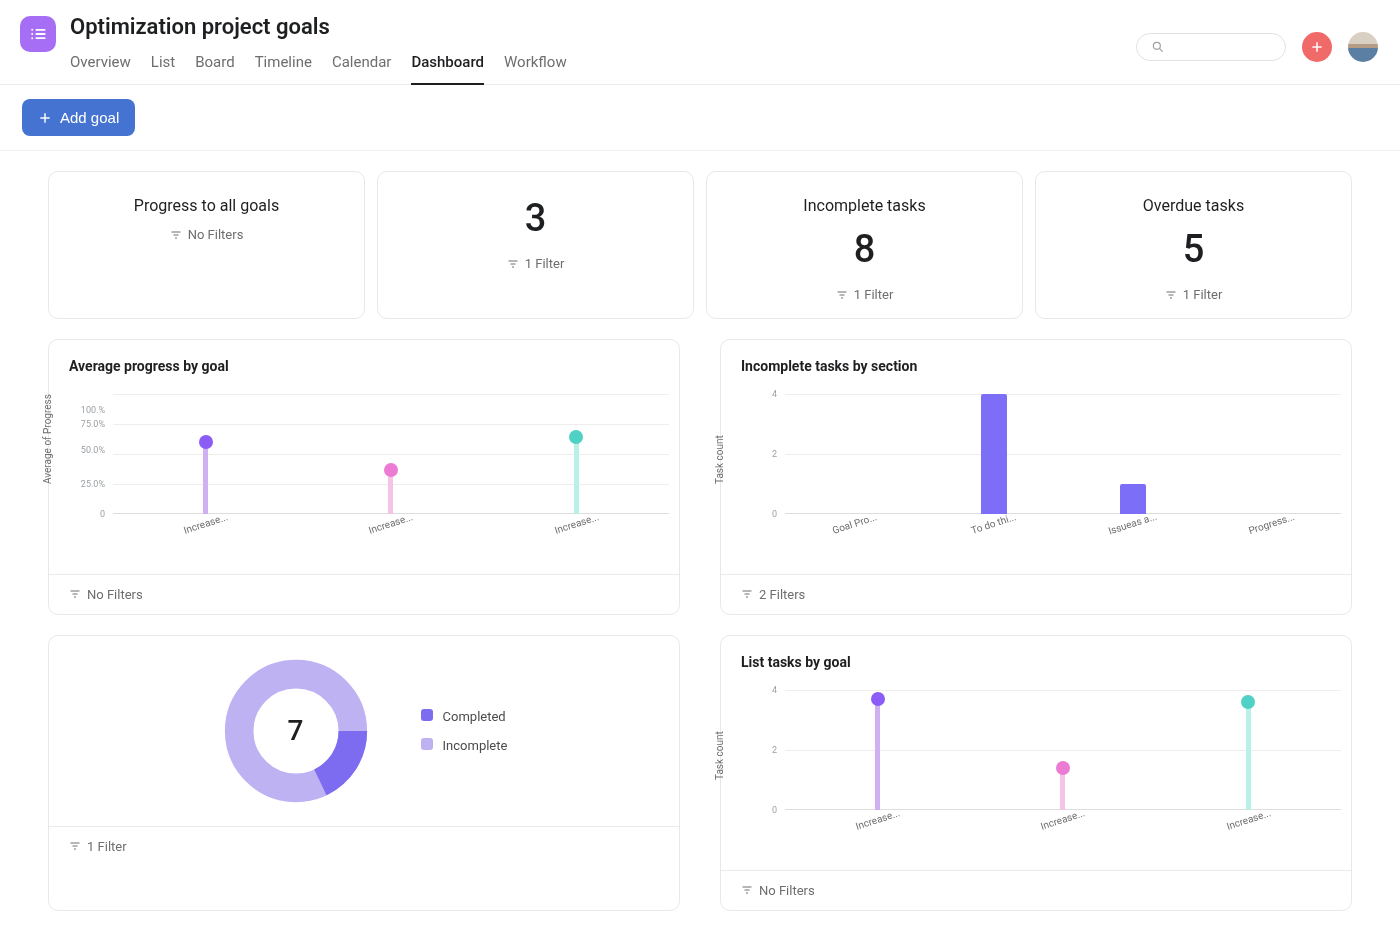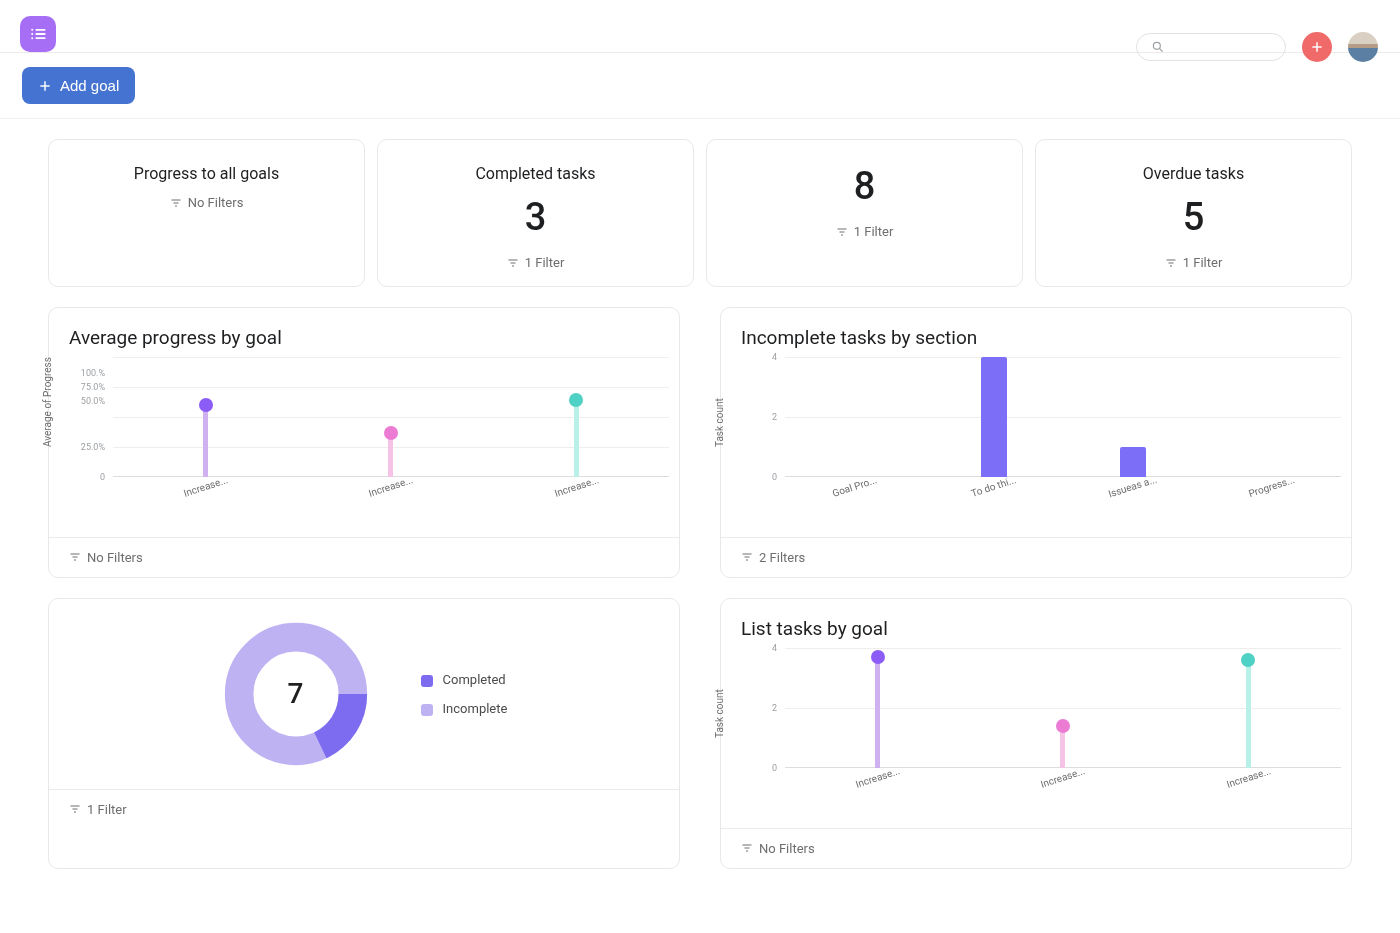--- a/index.html
+++ b/index.html
@@ -139,23 +139,23 @@
   .filter-line svg { width: 12px; height: 12px; }
 
   .charts-row {
     display: grid;
     grid-template-columns: 1fr 1fr;
     gap: 40px;
     margin-bottom: 20px;
   }
   .chart-card { padding: 0; }
   .chart-card-header {
-    padding: 18px 20px 8px 20px;
-    font-size: 19px;
-    font-weight: 400;
+    padding: 18px 20px 20px 20px;
+    font-size: 14px;
+    font-weight: 700;
   }
   .chart-body {
     padding: 4px 20px 10px 20px;
     position: relative;
     height: 180px;
   }
   .chart-footer {
     border-top: 1px solid #edeae9;
     padding: 12px 20px;
     display: flex;
@@ -265,38 +265,50 @@
   .donut-center {
     position: absolute;
     inset: 0;
     display: flex;
     align-items: center;
     justify-content: center;
     font-size: 28px;
     font-weight: 500;
   }
   .legend { display: flex; flex-direction: column; gap: 14px; }
-  .legend-item { display: flex; align-items: flex-end; gap: 10px; font-size: 13px; color: #4b4c4d; }
+  .legend-item { display: flex; align-items: flex-start; gap: 10px; font-size: 13px; color: #4b4c4d; }
   .legend-swatch { width: 12px; height: 12px; border-radius: 3px; }
 
 </style>
 </head>
 <body>
 
 <div class="topbar">
   <div class="project-icon">
     <svg viewBox="0 0 24 24" fill="none" stroke="#fff" stroke-width="2.2" stroke-linecap="round">
       <circle cx="5" cy="7" r="1.2" fill="#fff" stroke="none"></circle>
       <line x1="10" y1="7" x2="20" y2="7"></line>
       <circle cx="5" cy="12" r="1.2" fill="#fff" stroke="none"></circle>
       <line x1="10" y1="12" x2="20" y2="12"></line>
       <circle cx="5" cy="17" r="1.2" fill="#fff" stroke="none"></circle>
       <line x1="10" y1="17" x2="20" y2="17"></line>
     </svg>
   </div>
+  <div class="project-header">
+    <div class="project-title">Optimization project goals</div>
+    <div class="tabs">
+      <div class="tab">Overview</div>
+      <div class="tab">List</div>
+      <div class="tab">Board</div>
+      <div class="tab">Timeline</div>
+      <div class="tab">Calendar</div>
+      <div class="tab active">Dashboard</div>
+      <div class="tab">Workflow</div>
+    </div>
+  </div>
   <div class="topbar-right">
     <div class="search-box">
       <svg viewBox="0 0 24 24" fill="none" stroke="currentColor" stroke-width="2">
           <circle cx="10" cy="10" r="6"></circle>
           <line x1="20" y1="20" x2="14.5" y2="14.5"></line>
         </svg>
     </div>
     <div class="add-circle">
       <svg viewBox="0 0 24 24" fill="none" stroke="currentColor" stroke-width="2.5">
           <line x1="12" y1="4" x2="12" y2="20"></line>
@@ -325,32 +337,32 @@
       <div class="filter-line">
         <svg viewBox="0 0 24 24" fill="none" stroke="currentColor" stroke-width="2">
             <line x1="3" y1="6" x2="21" y2="6"></line>
             <line x1="7" y1="12" x2="17" y2="12"></line>
             <line x1="10" y1="18" x2="14" y2="18"></line>
           </svg>
         <span>No Filters</span>
       </div>
     </div>
     <div class="card stat-card">
-      <div class="stat-title">Completed tasks</div>
       <div class="stat-value">3</div>
       <div class="filter-line">
         <svg viewBox="0 0 24 24" fill="none" stroke="currentColor" stroke-width="2">
             <line x1="3" y1="6" x2="21" y2="6"></line>
             <line x1="7" y1="12" x2="17" y2="12"></line>
             <line x1="10" y1="18" x2="14" y2="18"></line>
           </svg>
         <span>1 Filter</span>
       </div>
     </div>
     <div class="card stat-card">
+      <div class="stat-title">Incomplete tasks</div>
       <div class="stat-value">8</div>
       <div class="filter-line">
         <svg viewBox="0 0 24 24" fill="none" stroke="currentColor" stroke-width="2">
             <line x1="3" y1="6" x2="21" y2="6"></line>
             <line x1="7" y1="12" x2="17" y2="12"></line>
             <line x1="10" y1="18" x2="14" y2="18"></line>
           </svg>
         <span>1 Filter</span>
       </div>
     </div>
@@ -370,21 +382,21 @@
 
   <div class="charts-row">
 
     <div class="card chart-card">
       <div class="chart-card-header">Average progress by goal</div>
       <div class="chart-body">
         <span class="y-axis-label">Average of Progress</span>
         <div class="y-ticks">
           <div class="y-tick" style="top:120px">0</div>
           <div class="y-tick" style="top:90px">25.0%</div>
-          <div class="y-tick" style="top:44px">50.0%</div>
+          <div class="y-tick" style="top:56px">50.0%</div>
           <div class="y-tick" style="top:30px">75.0%</div>
           <div class="y-tick" style="top:16px">100.%</div>
         </div>
         <div class="grid-area">
           <div class="gridline" style="top:0"></div>
           <div class="gridline" style="top:30px"></div>
           <div class="gridline" style="top:60px"></div>
           <div class="gridline" style="top:90px"></div>
         </div>
         <div class="bars">

